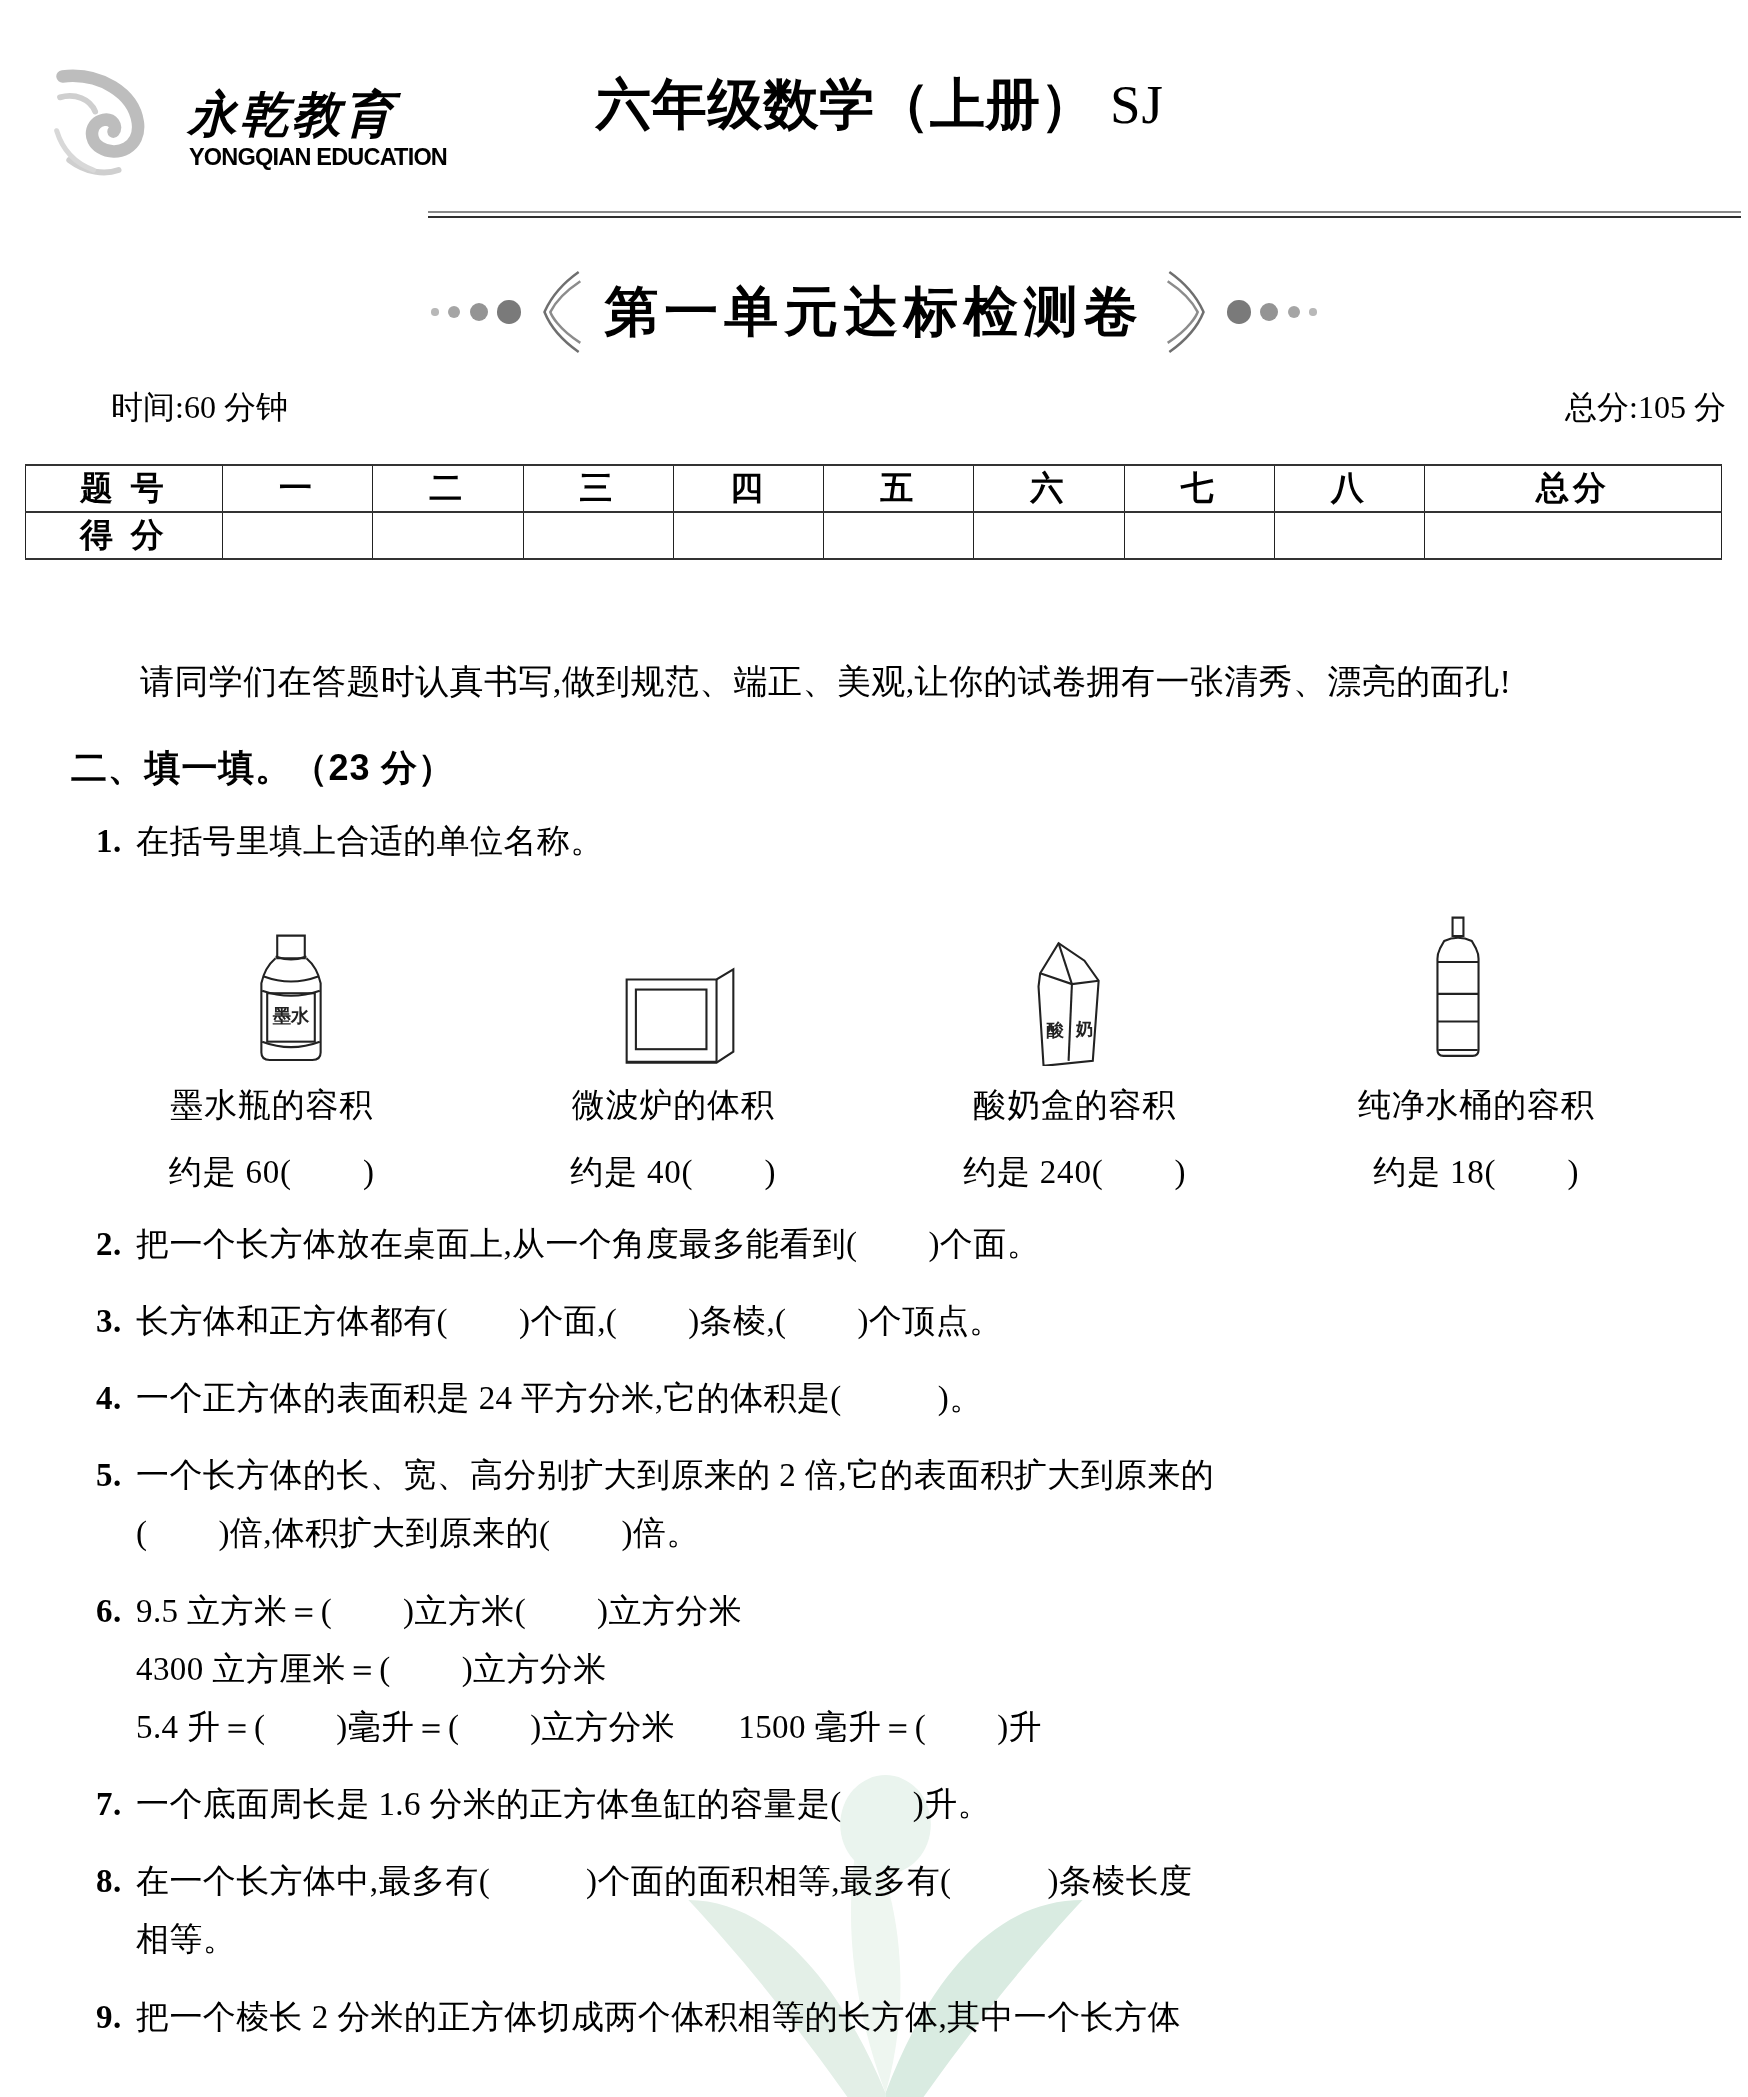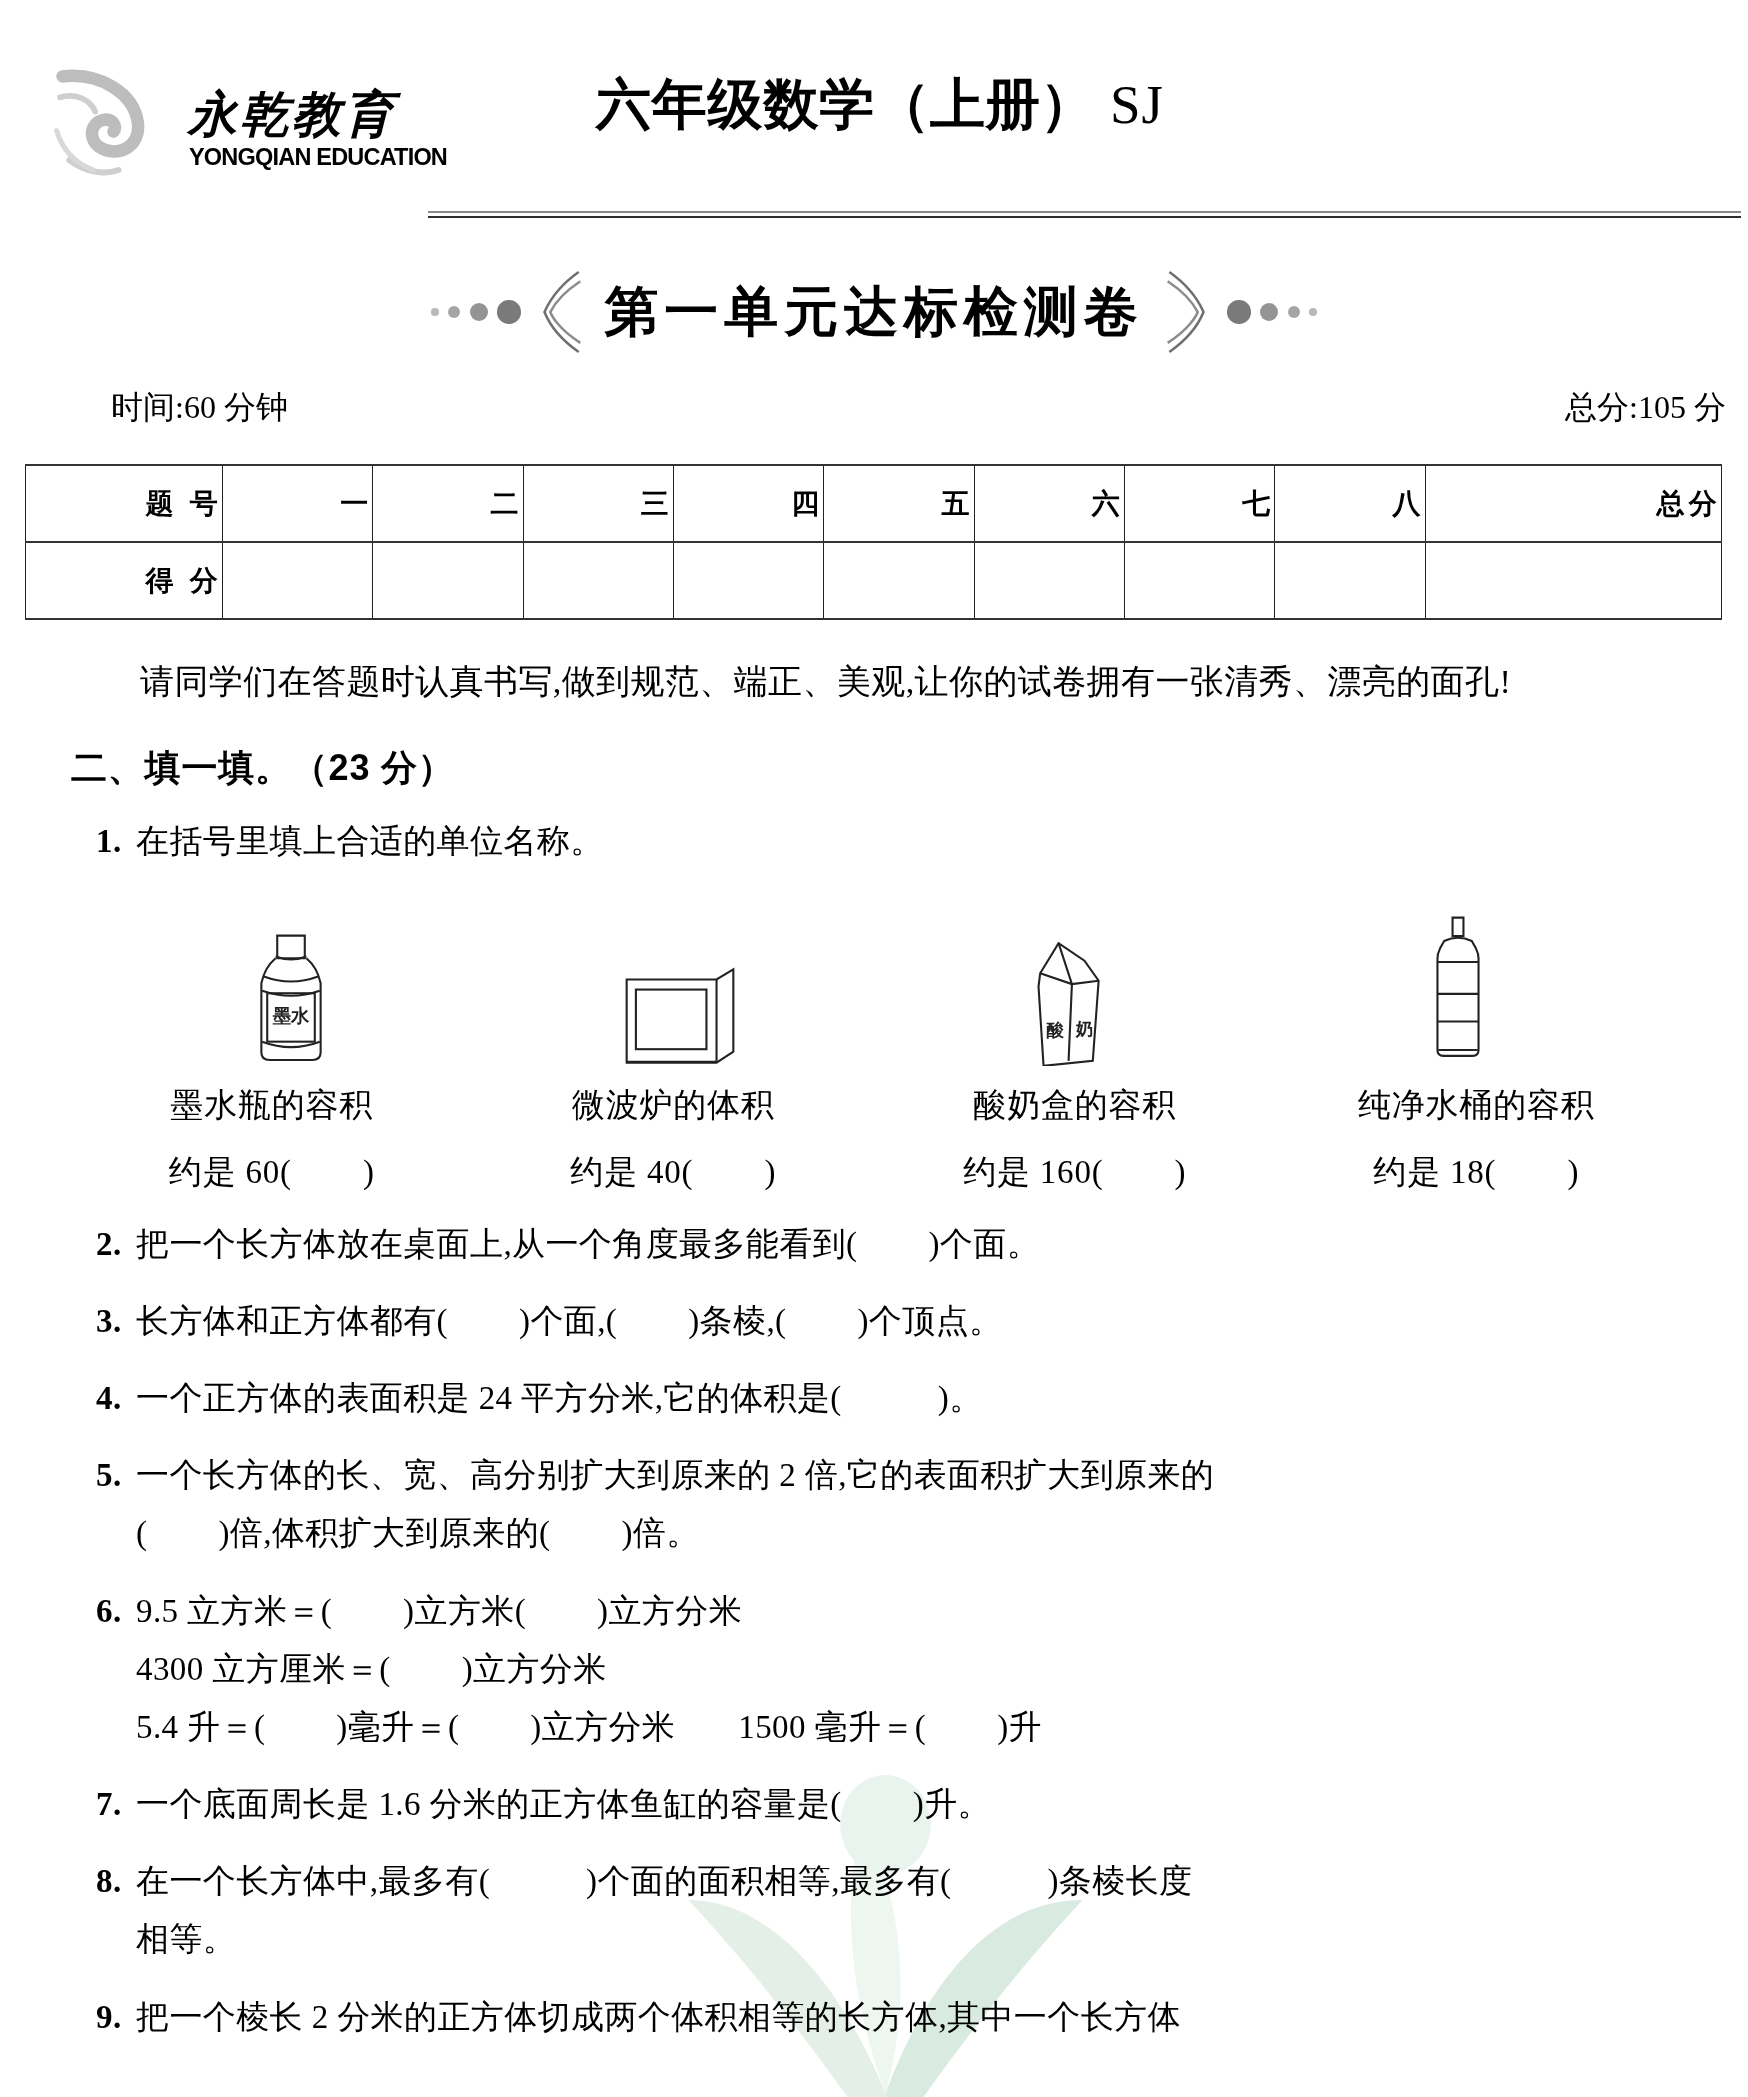--- a/index.html
+++ b/index.html
@@ -127,24 +127,24 @@
   
   .score-table {
     position: absolute;
     left: 25px; top: 464px;
     width: 1697px;
     border-collapse: collapse;
     z-index: 2;
   }
   .score-table td {
     border: 0.8px solid #222;
-    height: 77px;
-    text-align: right;
+    height: 47px;
+    text-align: center;
     vertical-align: middle;
-    font-size: 28px;
+    font-size: 33px;
     font-family: "Liberation Sans", sans-serif;
     font-weight: bold;
     letter-spacing: 4.2px;
     padding: 0;
   }
   .score-table tr.head td { border-top: 2.9px solid #333; border-bottom: 2.9px solid #333; }
   .score-table tr.body td { border-bottom: 2.9px solid #333; }
   .score-table td.label { width: 197px; }
 
   
@@ -361,21 +361,21 @@
     <div class="cap-row">
       <div class="cap-cell">墨水瓶的容积</div>
       <div class="cap-cell">微波炉的体积</div>
       <div class="cap-cell">酸奶盒的容积</div>
       <div class="cap-cell">纯净水桶的容积</div>
     </div>
 
     <div class="cap-row second">
       <div class="cap-cell"><span>约是 60(</span><span class="blank b-md"></span><span>)</span></div>
       <div class="cap-cell"><span>约是 40(</span><span class="blank b-md"></span><span>)</span></div>
-      <div class="cap-cell"><span>约是 160(</span><span class="blank b-md"></span><span>)</span></div>
+      <div class="cap-cell"><span>约是 240(</span><span class="blank b-md"></span><span>)</span></div>
       <div class="cap-cell"><span>约是 18(</span><span class="blank b-md"></span><span>)</span></div>
     </div>
 
     <div class="qrow">
       <div class="qnum">2.</div>
       <div class="qtext"><span>把一个长方体放在桌面上,从一个角度最多能看到(</span><span class="blank b-md"></span><span>)个面。</span></div>
     </div>
 
     <div class="qrow">
       <div class="qnum">3.</div>

